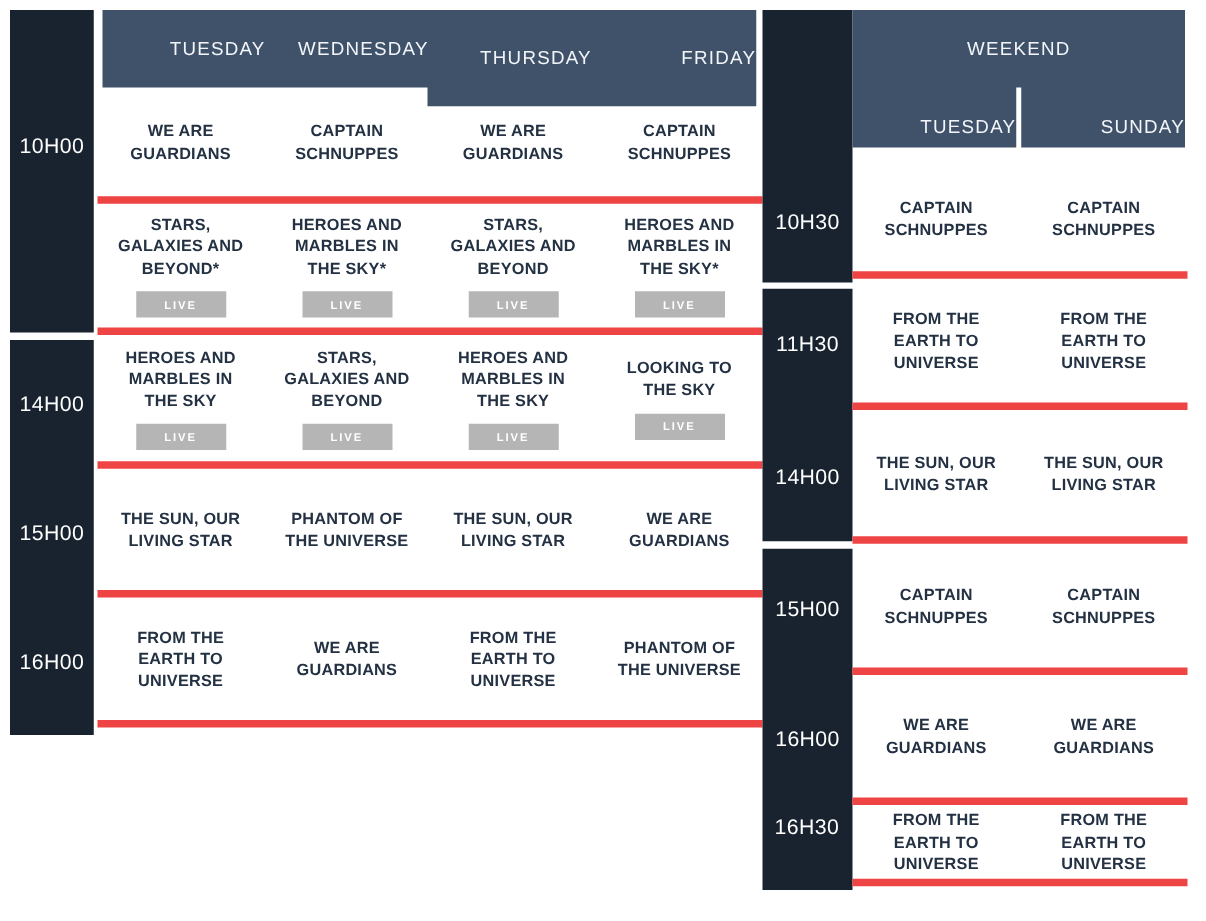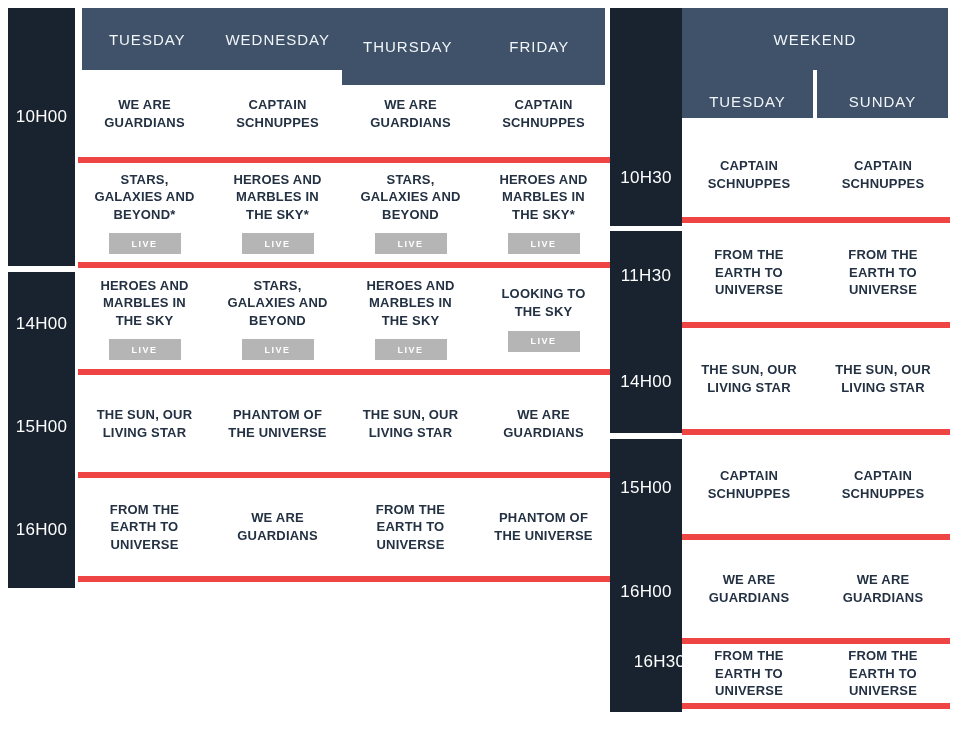--- a/index.html
+++ b/index.html
@@ -13,21 +13,21 @@
     position:absolute;display:flex;align-items:center;justify-content:center;
     color:#ffffff;font-size:17px;letter-spacing:.3px;z-index:2;
   }
   
   .head{
     position:absolute;background:#3F5269;color:#F2F5F9;
     display:grid;grid-auto-flow:column;grid-auto-columns:1fr;
     align-items:center;z-index:1;
   }
   .day{
-    text-align:center;font-size:15px;letter-spacing:1px;
+    text-align:right;font-size:15px;letter-spacing:1px;
   }
   .we-head{position:absolute;background:#3F5269;color:#F2F5F9;z-index:1;}
   .we-title{
     height:62px;display:flex;align-items:center;justify-content:center;
     font-size:15px;letter-spacing:1px;
   }
   .we-days{
     height:63px;display:grid;grid-template-columns:1fr 4px 1fr;align-items:center;
   }
   .we-divider{background:#ffffff;height:63px;width:4px;}
@@ -161,21 +161,21 @@
 
   <div class="tseg" style="left:610px;top:8px;width:72px;height:218px"></div>
   <div class="tseg" style="left:610px;top:231px;width:72px;height:202px"></div>
   <div class="tseg" style="left:610px;top:439px;width:72px;height:273px"></div>
 
   <div class="time-label" style="left:610px;top:133px;width:72px;height:90px">10H30</div>
   <div class="time-label" style="left:610px;top:223px;width:72px;height:105px">11H30</div>
   <div class="time-label" style="left:610px;top:328px;width:72px;height:107px">14H00</div>
   <div class="time-label" style="left:610px;top:435px;width:72px;height:105px">15H00</div>
   <div class="time-label" style="left:610px;top:540px;width:72px;height:104px">16H00</div>
-  <div class="time-label" style="left:632px;top:644px;width:55px;height:36px">16H30</div>
+  <div class="time-label" style="left:618px;top:644px;width:55px;height:36px">16H30</div>
 
   <div class="we-head" style="left:682px;top:8px;width:266px;height:110px">
     <div class="we-title">WEEKEND</div>
     <div class="we-days">
       <div class="day">TUESDAY</div>
       <div class="we-divider"></div>
       <div class="day">SUNDAY</div>
     </div>
   </div>
 

